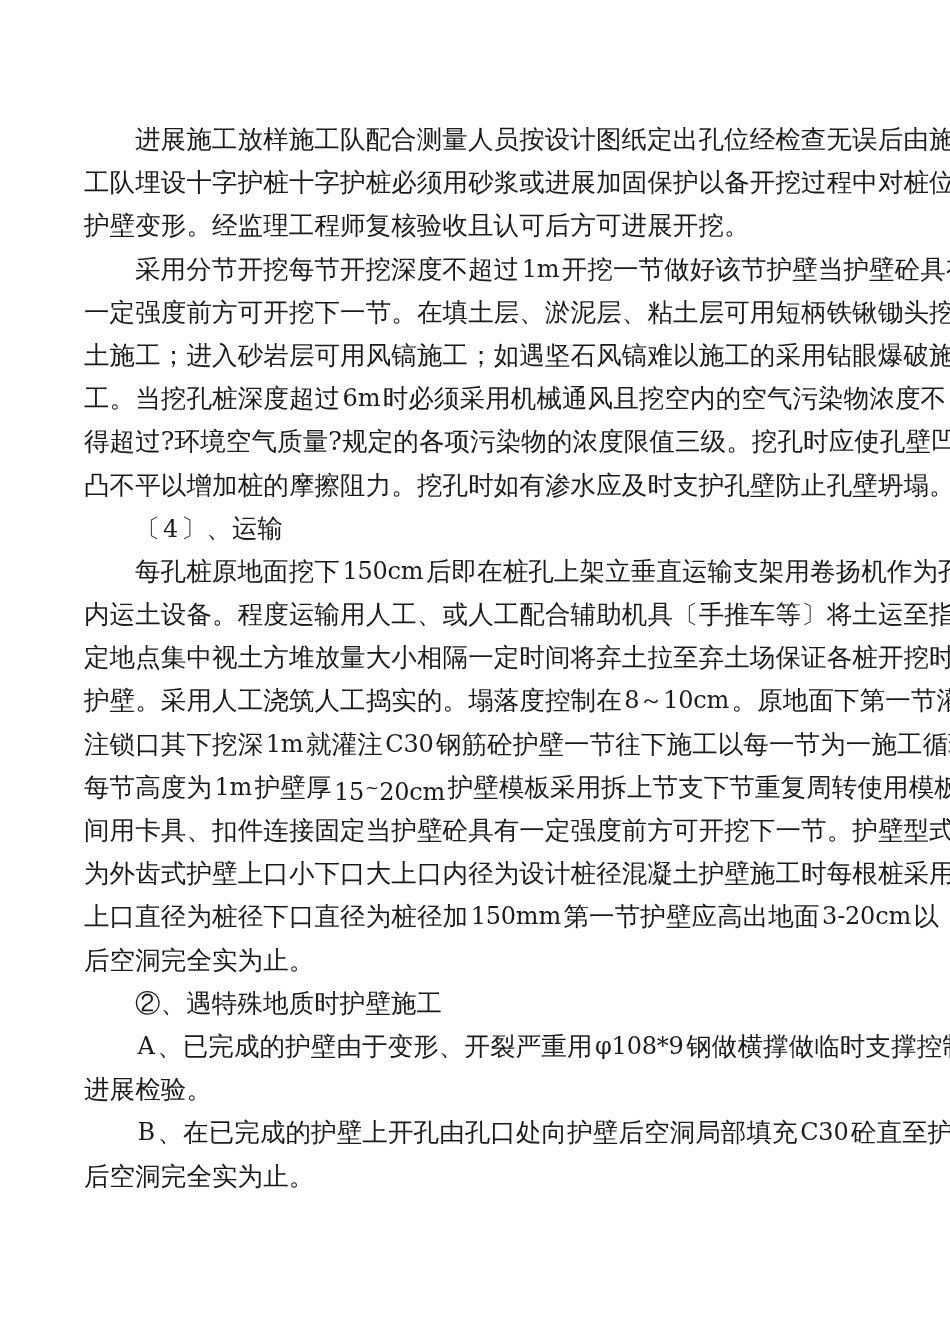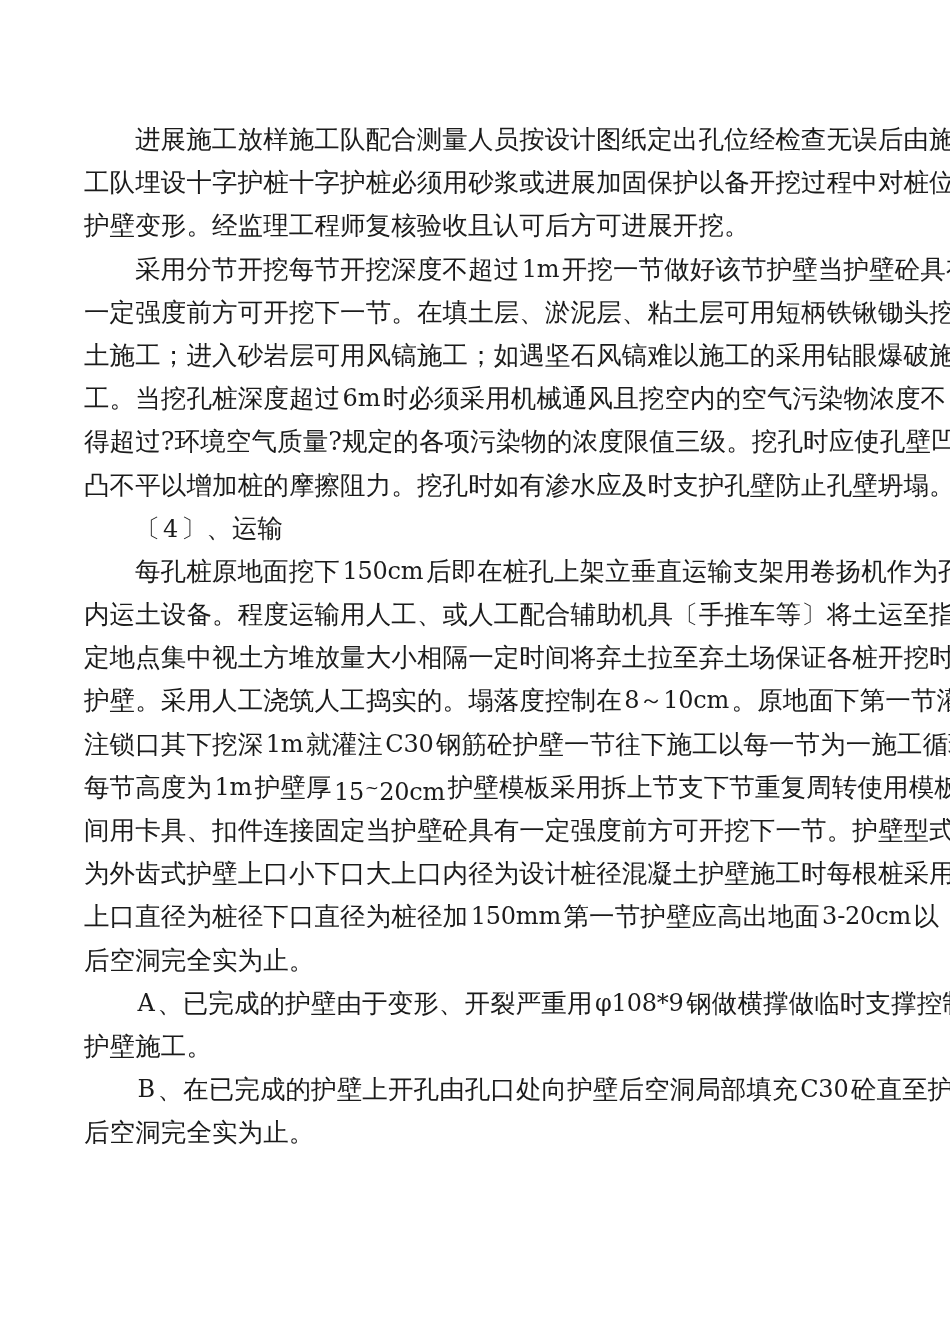--- a/index.html
+++ b/index.html
@@ -653,20 +653,21 @@
         <span>壁</span>
         <span>应</span>
         <span>高</span>
         <span>出</span>
         <span>地</span>
         <span>面</span>
         <span class="lat">3-20cm</span>
         <span>以</span>
       </div>
       <div class="ln" aria-label="以便于挡土或定点等。">后空洞完全实为止。</div>
+      <div class="ln indent-sub" aria-label="②、遇特殊地质时护壁施工">②、遇特殊地质时护壁施工</div>
       <div class="ln just indent-sub" aria-label="A、已完成的护壁由于变形、开裂严重用 φ108*6 钢做横撑做临时支撑控制">
         <span class="lat">A</span>
         <span>、</span>
         <span>已</span>
         <span>完</span>
         <span>成</span>
         <span>的</span>
         <span>护</span>
         <span>壁</span>
         <span>由</span>
@@ -685,21 +686,21 @@
         <span>横</span>
         <span>撑</span>
         <span>做</span>
         <span>临</span>
         <span>时</span>
         <span>支</span>
         <span>撑</span>
         <span>控</span>
         <span>制</span>
       </div>
-      <div class="ln" aria-label="护壁变形。">护壁施工。</div>
+      <div class="ln" aria-label="护壁变形。">进展检验。</div>
       <div class="ln just indent-sub" aria-label="B、在已完成的护壁上开孔由孔口处向护壁后空洞局部填充 C30 砼直至护壁">
         <span class="lat">B</span>
         <span>、</span>
         <span>在</span>
         <span>已</span>
         <span>完</span>
         <span>成</span>
         <span>的</span>
         <span>护</span>
         <span>壁</span>

